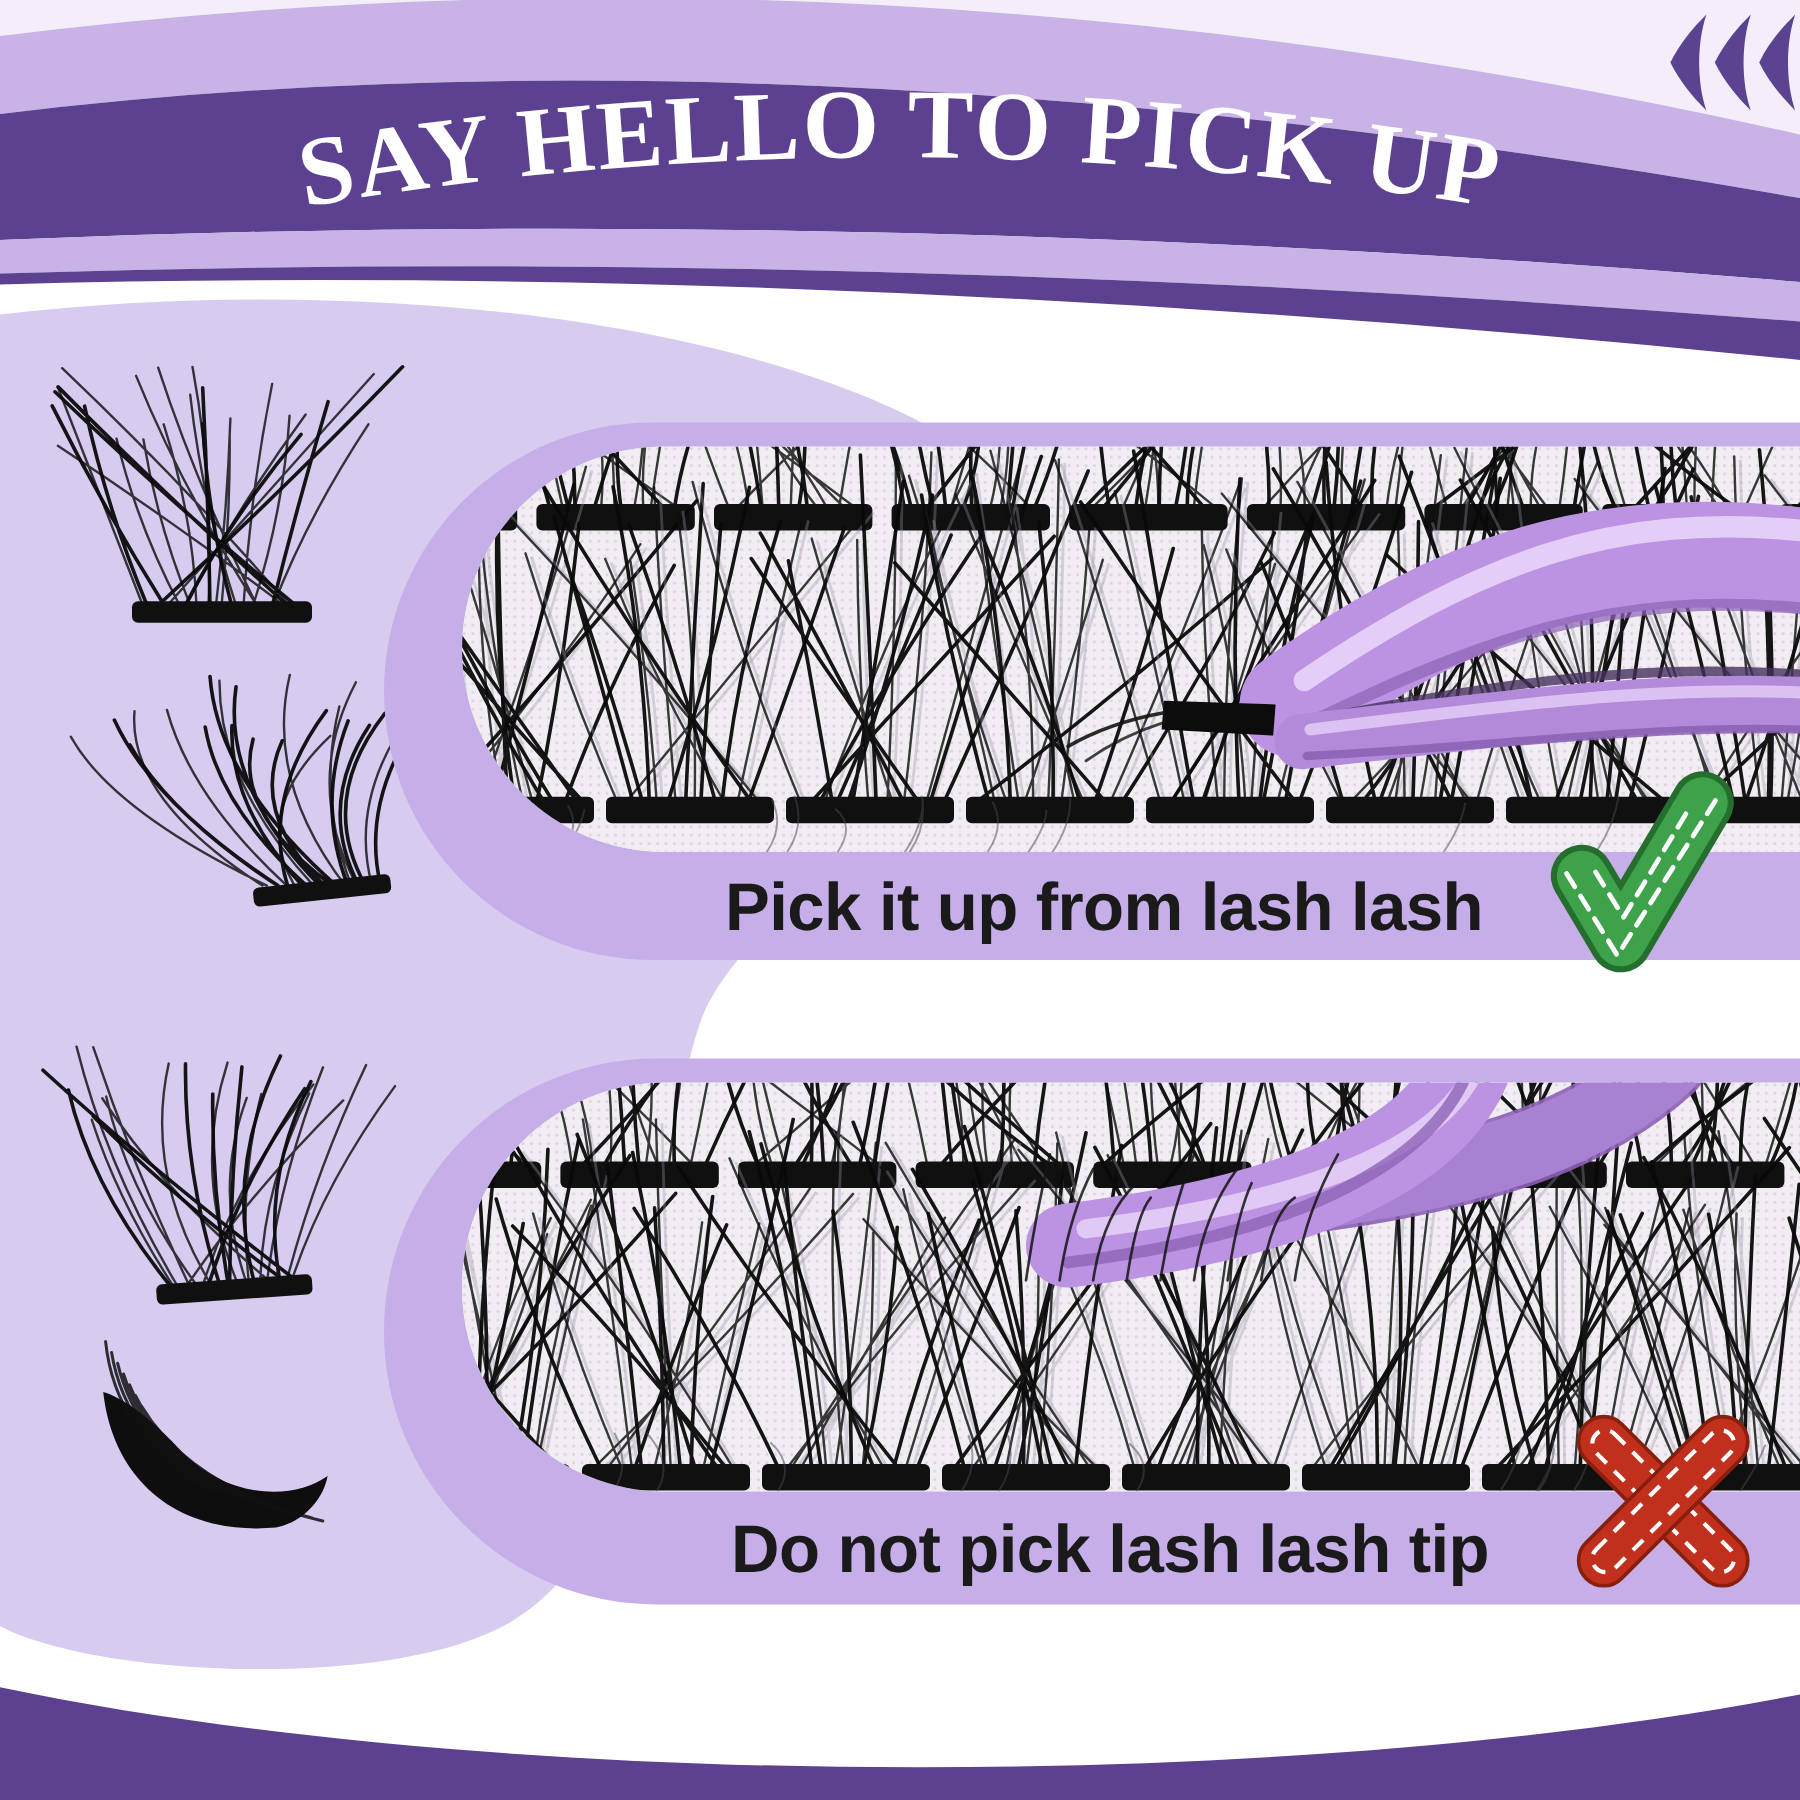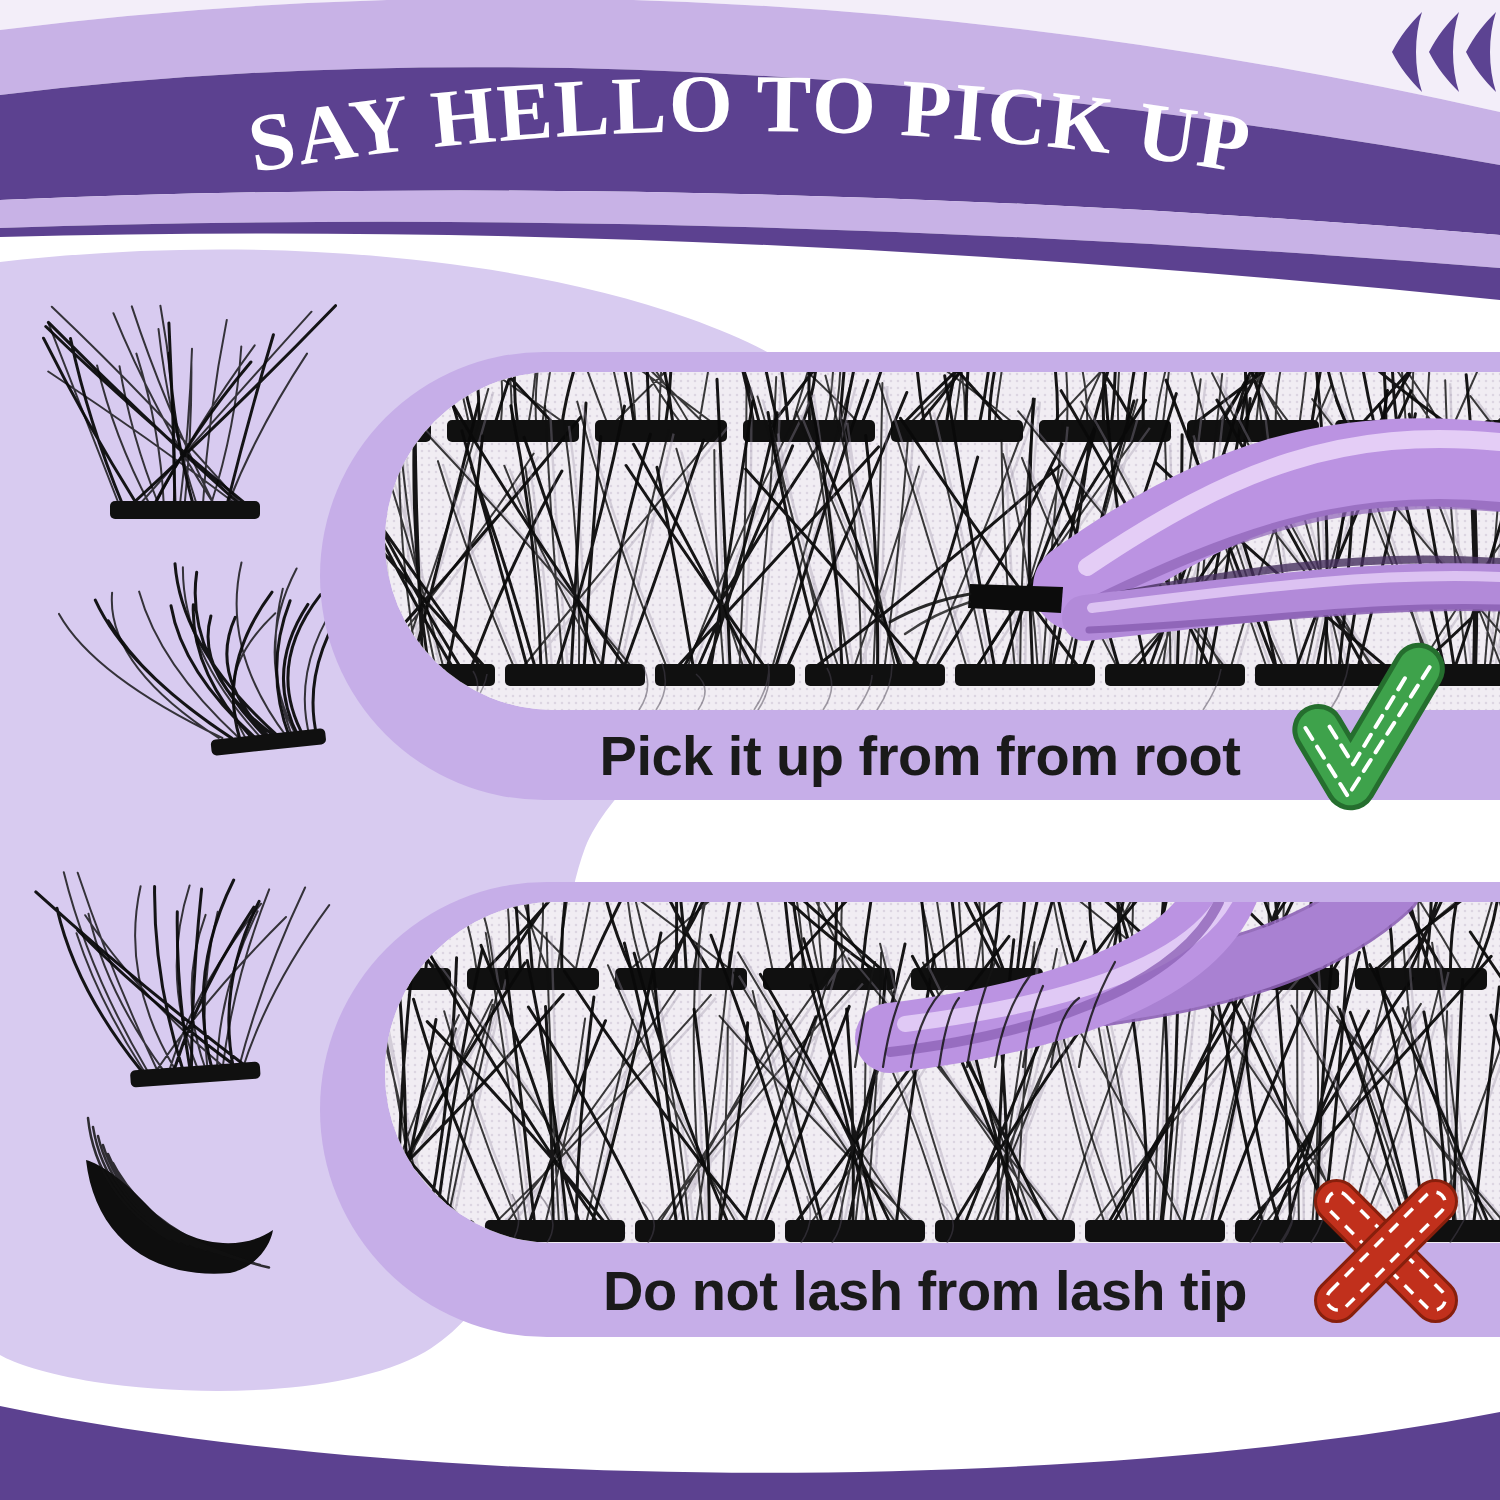--- a/index.html
+++ b/index.html
@@ -161,21 +161,21 @@
           <path d="M 1115,190 C 970,180 845,200 690,232" fill="none" stroke="#46305e" stroke-width="8" stroke-linecap="round" opacity="0.8"></path>
           <path d="M 1115,215 C 985,210 860,228 700,246" fill="none" stroke="#b28ad9" stroke-width="46" stroke-linecap="round" opacity="1"></path>
           <path d="M 1115,205 C 990,200 868,216 707,236" fill="none" stroke="#e0c8f4" stroke-width="10" stroke-linecap="round" opacity="0.9"></path>
           <path d="M 1115,236 C 990,232 865,250 704,258" fill="none" stroke="#8a5fb3" stroke-width="7" stroke-linecap="round" opacity="0.85"></path>
           <path d="M 585,212 L 678,215 L 676,241 L 583,236 Z" fill="#0c0c0c"></path>
           <path d="M 585,222 Q 540,230 505,250" fill="none" stroke="#141414" stroke-width="3" stroke-linecap="round" opacity="0.9"></path>
           <path d="M 585,230 Q 548,242 520,262" fill="none" stroke="#141414" stroke-width="2.4" stroke-linecap="round" opacity="0.8"></path>
         </svg>
     </div>
     <div class="caption">
-      <span>Pick it up from from root</span>
+      <span>Pick it up from lash lash</span>
     </div>
     <svg class="mark check" viewBox="0 0 141 155" aria-label="check">
       <g transform="rotate(4 70 77)">
         <path d="M26,88 L62,140 L122,20" fill="none" stroke="#256e2e" stroke-width="52" stroke-linecap="round" stroke-linejoin="round"></path>
         <path d="M26,88 L62,140 L122,20" fill="none" stroke="#3ea24b" stroke-width="42" stroke-linecap="round" stroke-linejoin="round"></path>
         <path d="M13,87 L60,152 L134,15" fill="none" stroke="#ffffff" stroke-width="4" stroke-dasharray="13 9" stroke-linecap="round" stroke-linejoin="round"></path>
         <path d="M37,84 L63,120 L110,28" fill="none" stroke="#ffffff" stroke-width="4" stroke-dasharray="13 9" stroke-linecap="round" stroke-linejoin="round"></path>
       </g>
     </svg>
   </div>
@@ -259,21 +259,21 @@
           <path d="M865,341Q880,319 883,296M263,341Q278,319 257,300M1065,341Q1080,319 1086,302M895,341Q910,319 910,305M897,341Q912,319 909,298M926,341Q941,319 941,297M30,341Q45,319 27,308M562,341Q577,319 556,301M162,341Q177,319 154,292M126,341Q141,319 127,292M1020,341Q1035,319 1012,305M447,341Q462,319 455,294M963,341Q978,319 969,306M416,341Q431,319 422,294" fill="none" stroke="#494352" stroke-width="1.6" opacity="0.5"></path>
           <path d="M 1005,-15 C 945,40 860,72 720,92" fill="none" stroke="#8c61b5" stroke-width="64" stroke-linecap="round" opacity="0.9"></path>
           <path d="M 1005,-15 C 945,40 860,72 720,92" fill="none" stroke="#a981d2" stroke-width="58" stroke-linecap="round" opacity="1"></path>
           <path d="M 840,-15 C 810,60 700,112 505,136" fill="none" stroke="#bb93e2" stroke-width="70" stroke-linecap="round" opacity="1"></path>
           <path d="M 846,-15 C 818,52 715,98 520,122" fill="none" stroke="#e2cbf6" stroke-width="16" stroke-linecap="round" opacity="0.95"></path>
           <path d="M 834,0 C 800,70 690,128 505,150" fill="none" stroke="#8e64b8" stroke-width="10" stroke-linecap="round" opacity="0.8"></path>
           <path d="M470,165 Q478,110 490,60M498,165 Q506,110 526,72M526,165 Q534,110 562,84M554,165 Q562,110 574,96M582,165 Q590,110 610,60M610,165 Q618,110 646,72M638,165 Q646,110 658,84M666,165 Q674,110 694,96M694,165 Q702,110 730,60" fill="none" stroke="#141414" stroke-width="2.2" opacity="0.85" stroke-linecap="round"></path>
         </svg>
     </div>
     <div class="caption">
-      <span>Do not lash from lash tip</span>
+      <span>Do not pick lash lash tip</span>
     </div>
     <svg class="mark cross" viewBox="0 0 138 143" aria-label="cross">
       <g transform="rotate(45 69 71)">
         <rect x="-22" y="50" width="182" height="42" rx="21" fill="#c1301c" stroke="#871f0c" stroke-width="3"></rect>
         <rect x="-10" y="60" width="158" height="22" rx="11" fill="none" stroke="#ffffff" stroke-width="3.5" stroke-dasharray="12 9"></rect>
       </g>
       <g transform="rotate(-45 69 71)">
         <rect x="-22" y="50" width="182" height="42" rx="21" fill="#c1301c" stroke="#871f0c" stroke-width="3"></rect>
         <rect x="-10" y="60" width="158" height="22" rx="11" fill="none" stroke="#ffffff" stroke-width="3.5" stroke-dasharray="12 9"></rect>
       </g>

